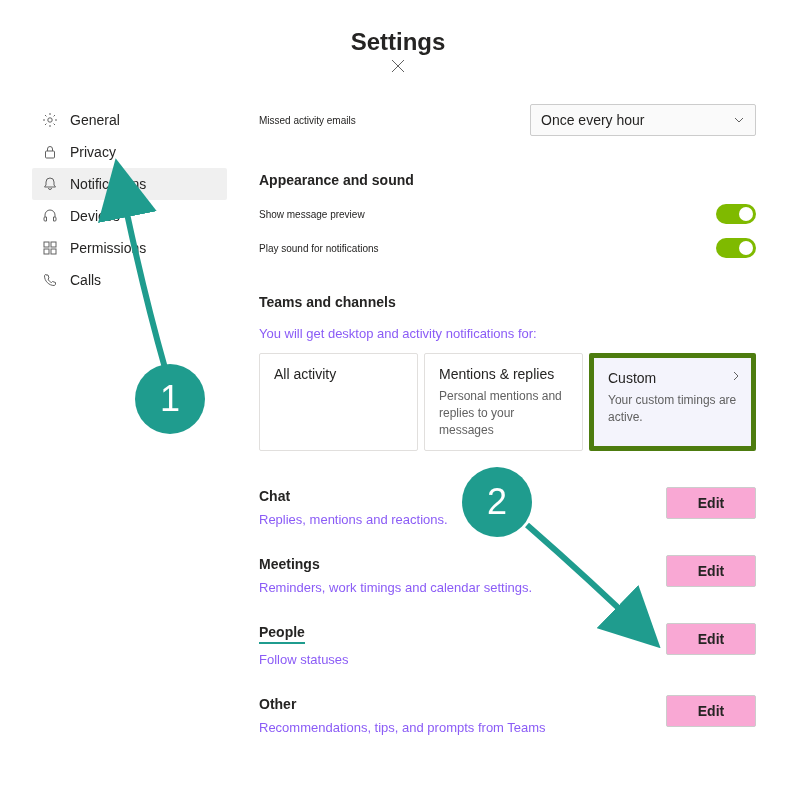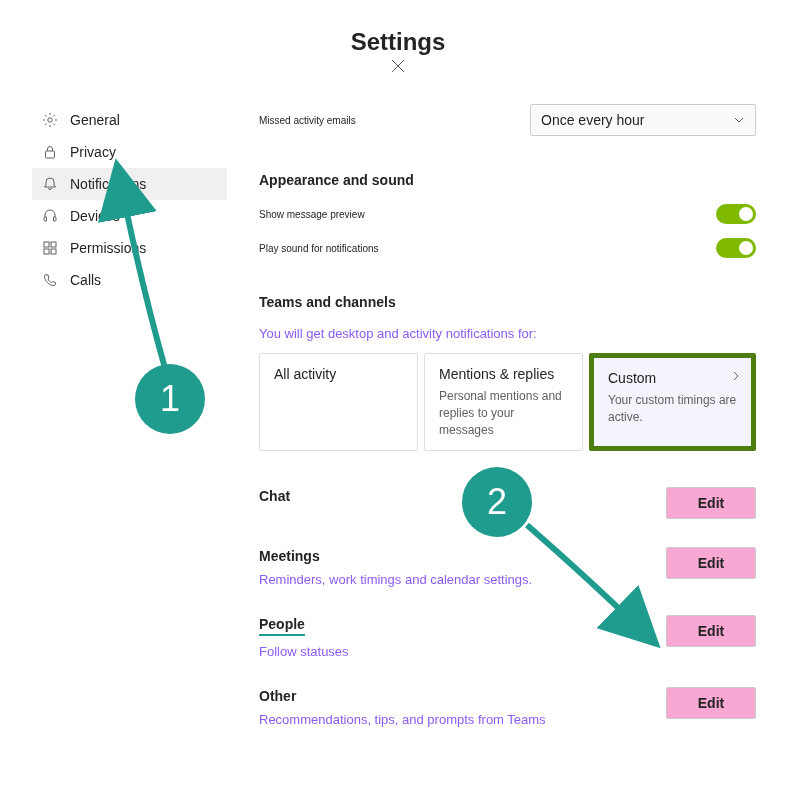--- a/index.html
+++ b/index.html
@@ -161,20 +161,21 @@
                 <path d="M3 1l4 4-4 4" fill="none" stroke="#616161" stroke-width="1"></path>
               </svg>
           </span>
         </div>
       </div>
     </div>
 
     <div class="edit-row">
       <div class="edit-left">
         <div class="edit-title">Chat</div>
+        <div class="section-desc">Replies, mentions and reactions.</div>
       </div>
       <button class="edit-btn">Edit</button>
     </div>
 
     <div class="edit-row">
       <div class="edit-left">
         <div class="edit-title">Meetings</div>
         <div class="section-desc">Reminders, work timings and calendar settings.</div>
       </div>
       <button class="edit-btn">Edit</button>

